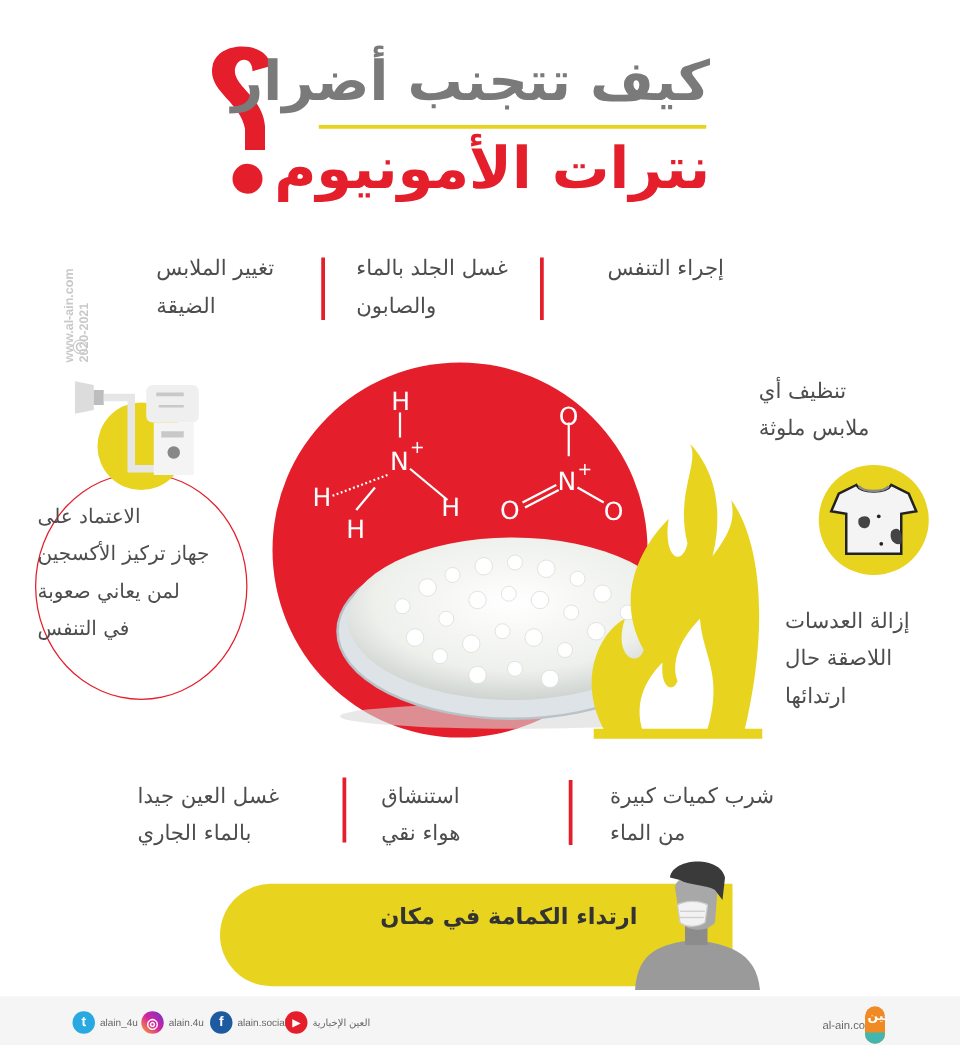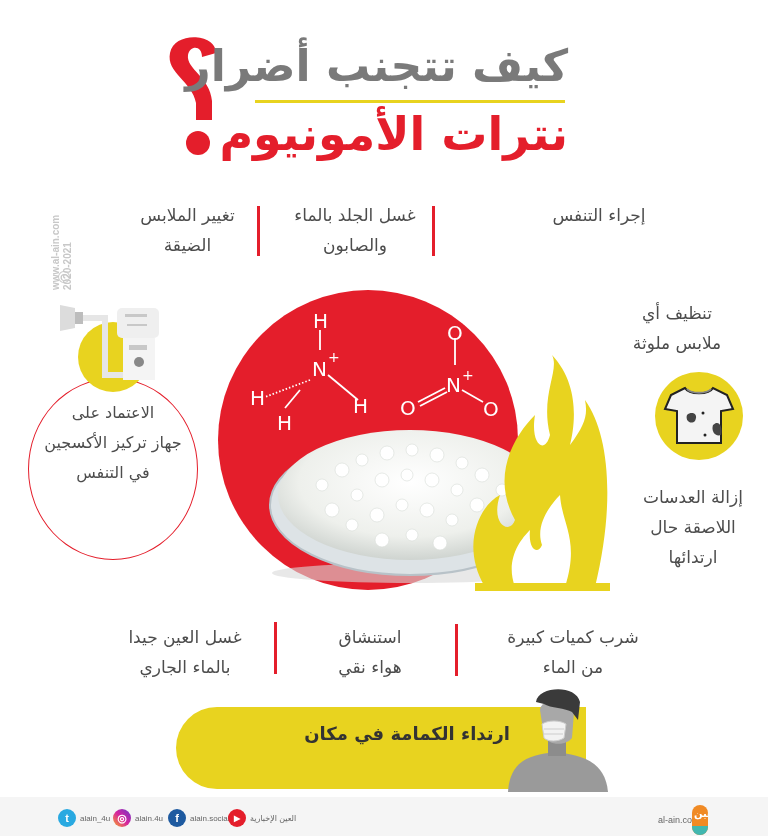--- a/index.html
+++ b/index.html
@@ -1,19 +1,19 @@
 <!DOCTYPE html>
 <html><head>
 <meta charset="utf-8">
 <style>
   * { box-sizing: border-box; margin: 0; padding: 0; }
   html, body { width: 768px; height: 836px; background: #ffffff; overflow: hidden; }
   body { position: relative; font-family: "DejaVu Sans", sans-serif; color: #4a4a4a; }
   .abs { position: absolute; }
-  .ar { direction: rtl; text-align: center; }
+  .ar { direction: rtl; text-align: left; }
 
   
   .qmark { left: 160px; top: 25px; width: 70px; height: 140px; }
   .title1 { right: 200px; top: 40px; font-size: 44px; font-weight: bold; color: #7a7a7a; line-height: 52px; white-space: nowrap; }
   .title-line { left: 255px; top: 100px; width: 310px; height: 3px; background: #e8d31f; }
   .title2 { right: 200px; top: 106px; font-size: 46px; font-weight: bold; color: #e41e2b; line-height: 56px; white-space: nowrap; }
 
   
   .watermark { left: 50px; top: 165px; width: 30px; height: 125px; }
   .watermark .wm-text { position: absolute; left: 0; top: 0; transform-origin: left top; transform: rotate(-90deg) translate(-125px, 0); width: 125px; font-size: 10px; color: #c8c8c8; line-height: 12px; font-family: "Liberation Sans", sans-serif; font-weight: bold; }
@@ -60,21 +60,21 @@
 <div class="abs title2 ar">نترات الأمونيوم</div>
 
 <div class="abs watermark">
   <div class="wm-text">
     <div>www.al-ain.com</div>
     <div>2020-2021</div>
   </div>
 </div>
 <div class="abs" style="left:56px;top:268px;font-size:16px;color:#c8c8c8;">©</div>
 
-<div class="abs tip ar" style="left:509px;top:200px;width:180px;">
+<div class="abs tip ar" style="left:486px;top:200px;width:180px;">
   <div>إجراء التنفس</div>
 </div>
 <div class="abs redbar" style="left:432px;top:206px;height:50px;"></div>
 <div class="abs tip ar" style="left:285px;top:200px;width:140px;">
   <div>غسل الجلد بالماء</div>
   <div>والصابون</div>
 </div>
 <div class="abs redbar" style="left:257px;top:206px;height:50px;"></div>
 <div class="abs tip ar" style="left:125px;top:200px;width:125px;">
   <div>تغيير الملابس</div>
@@ -161,20 +161,21 @@
   <rect x="62" y="8" width="42" height="30" rx="5" fill="#efefef"></rect>
   <rect x="70" y="14" width="22" height="3" fill="#c8c8c8"></rect>
   <rect x="72" y="24" width="20" height="2" fill="#c8c8c8"></rect>
   <rect x="68" y="38" width="32" height="42" fill="#f4f4f4"></rect>
   <rect x="74" y="45" width="18" height="5" fill="#c8c8c8"></rect>
   <circle cx="84" cy="62" r="5" fill="#888"></circle>
 </svg>
 <div class="abs lefttext ar">
   <div>الاعتماد على</div>
   <div>جهاز تركيز الأكسجين</div>
+  <div>لمن يعاني صعوبة</div>
   <div>في التنفس</div>
 </div>
 
 <div class="abs tip ar" style="left:607px;top:298px;width:140px;">
   <div>تنظيف أي</div>
   <div>ملابس ملوثة</div>
 </div>
 <div class="abs shirt-circle"></div>
 <svg class="abs" style="left:663px;top:385px;" width="72" height="62" viewBox="0 0 72 62">
   <path d="M22 3 L8 10 L2 24 L14 26 L14 58 L58 58 L58 26 L70 24 L64 10 L50 3 C46 10, 26 10, 22 3 Z" fill="#f4f4f4" stroke="#222" stroke-width="2"></path>

